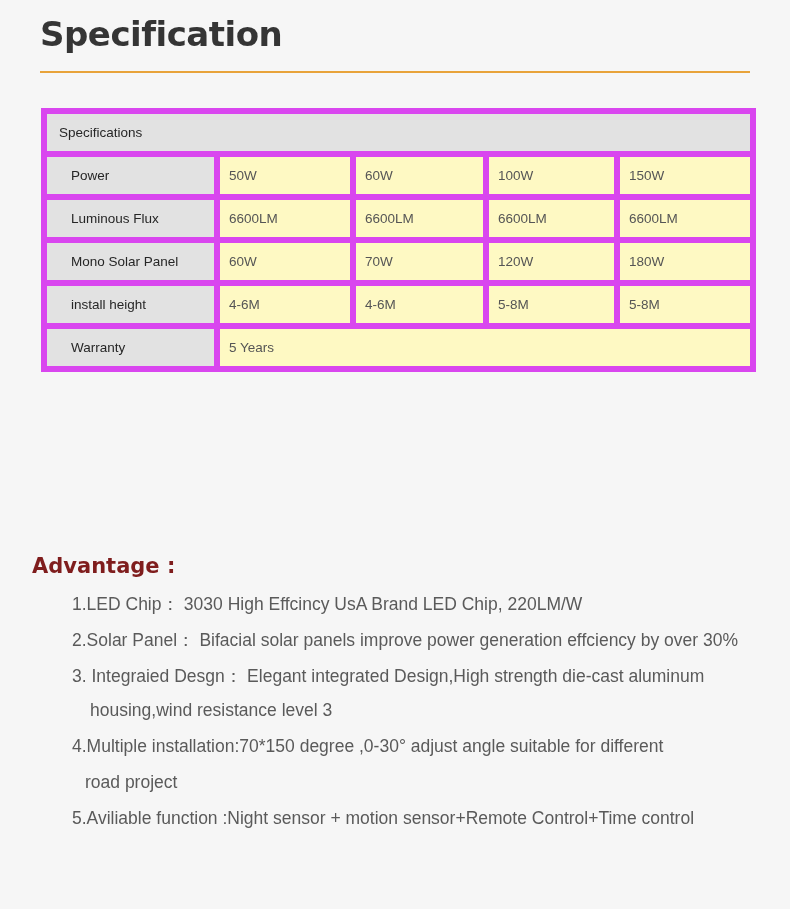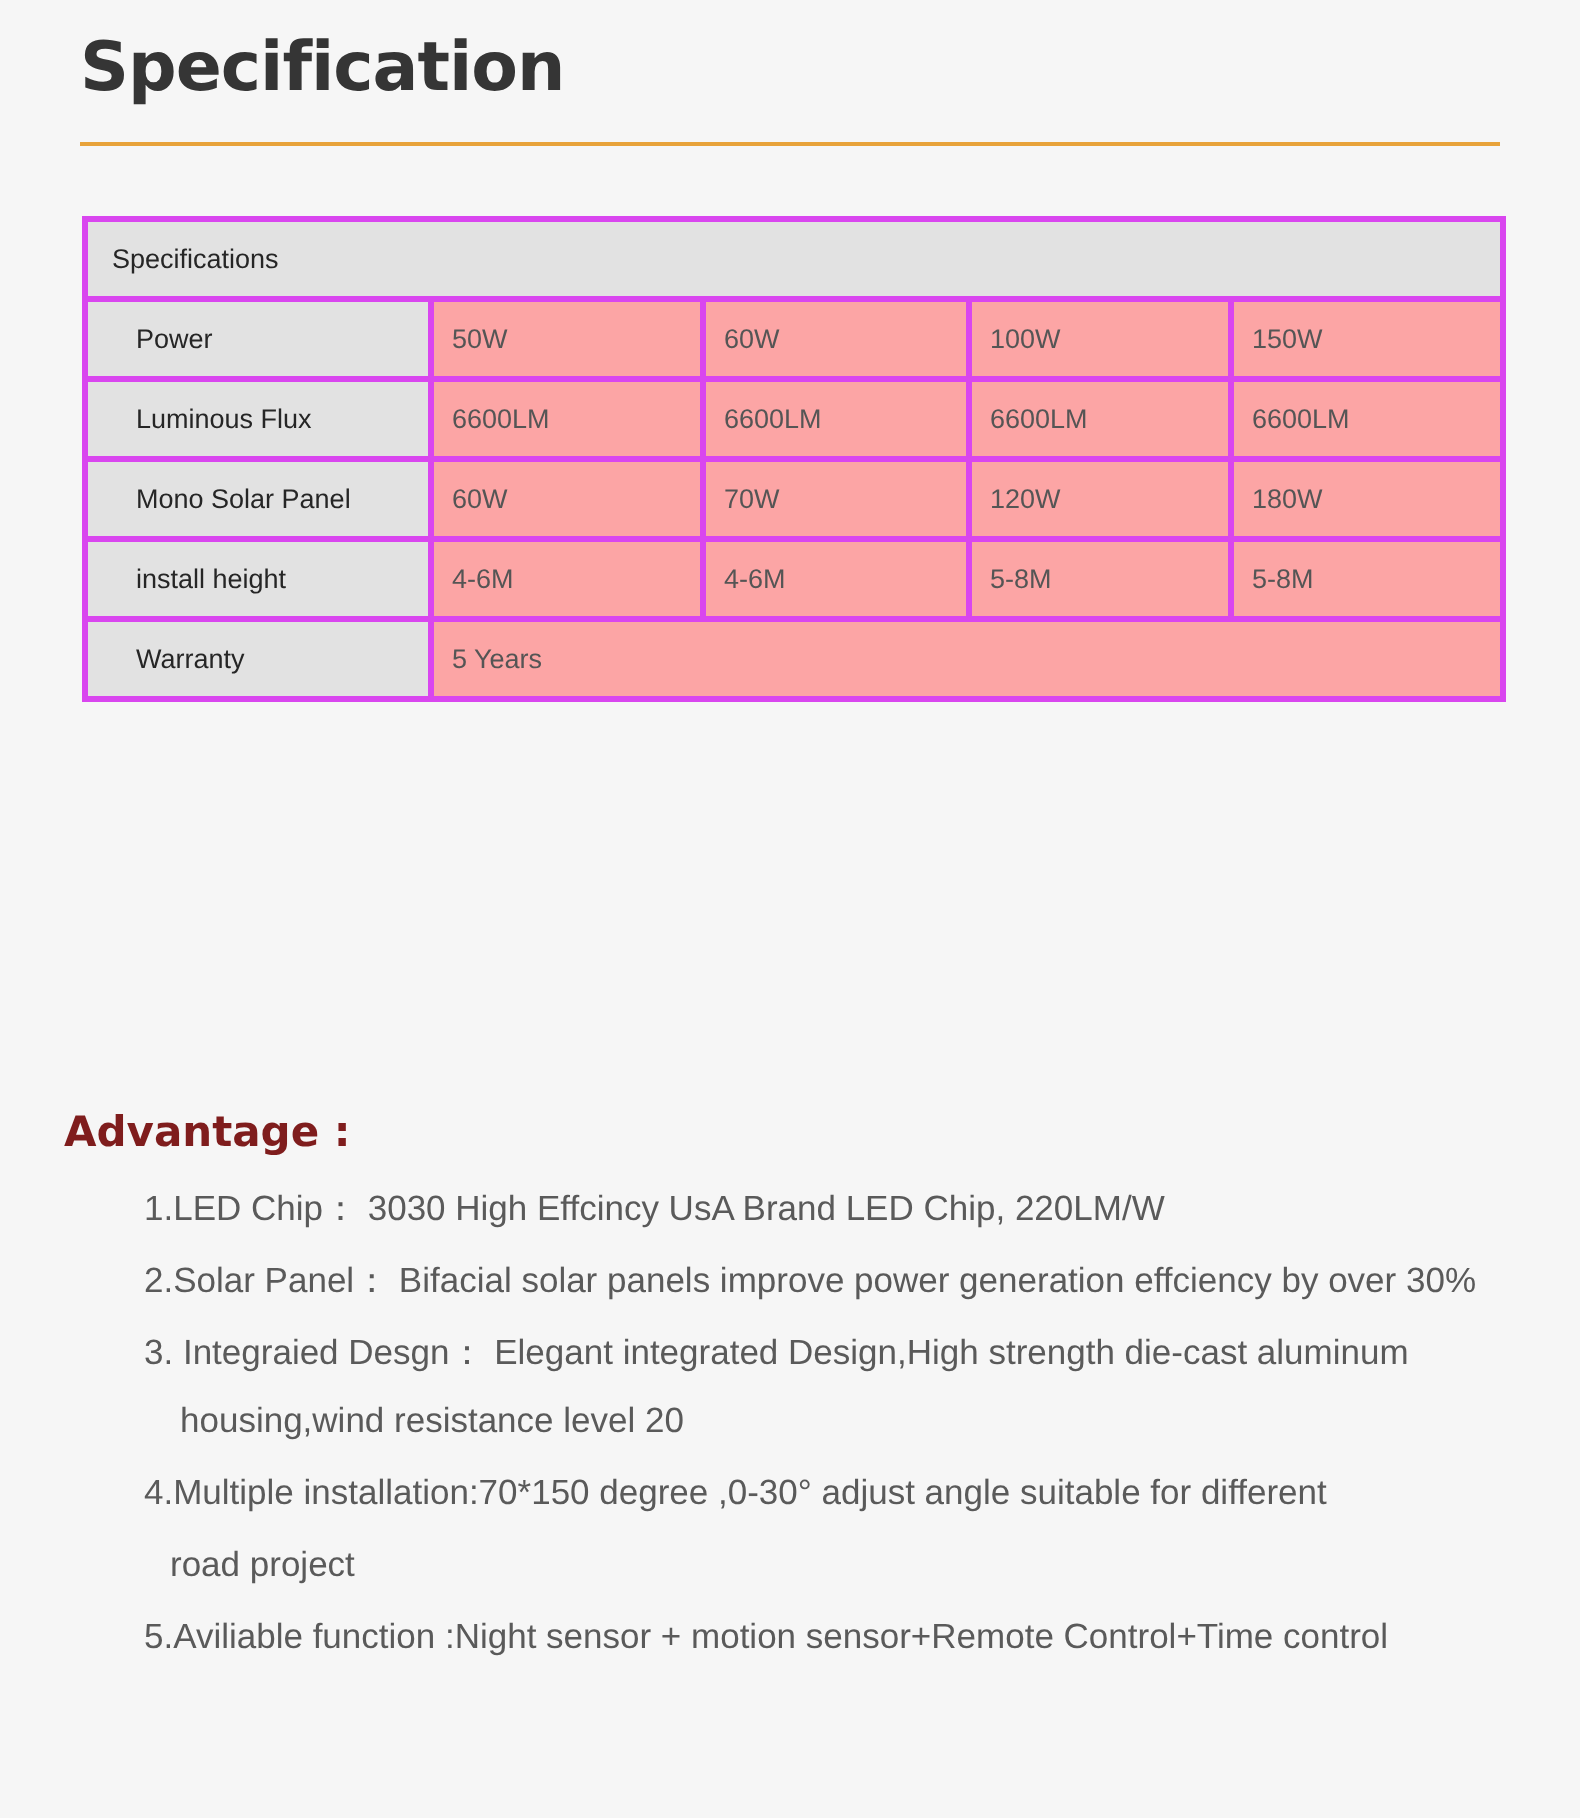--- a/index.html
+++ b/index.html
@@ -22,31 +22,31 @@
     background: #e8a33a;
   }
   table.spec {
     position: absolute; left: 41px; top: 108px;
     width: 709px;
     border-collapse: collapse;
     table-layout: fixed;
     font-size: 13.5px;
   }
   table.spec td {
-    border: 3px solid #d946ef;
+    border: 6px solid #d946ef;
     height: 37px;
     padding: 0 0 0 9px;
     vertical-align: middle;
     color: #555;
     white-space: nowrap;
     margin-top: 12px;
   }
   table.spec td.label { background: #e2e2e2; color: #262626; padding-left: 24px; }
   table.spec td.head { background: #e2e2e2; color: #262626; padding-left: 12px; }
-  table.spec td.val { background: #fca5a5; }
+  table.spec td.val { background: #fef9c3; }
   .adv-title {
     position: absolute; left: 32px; top: 554px;
     font-family: "DejaVu Sans", sans-serif;
     font-weight: bold; font-size: 21px; color: #7f1d1d;
   }
   .adv-line {
     position: absolute; left: 44px;
     font-size: 17.5px; color: #5a5a5a; white-space: nowrap; margin-left: 28px;
   }
 </style>
@@ -100,16 +100,16 @@
     <td class="label">Warranty</td>
     <td class="val" colspan="4">5 Years</td>
   </tr>
 </tbody>
   </table>
 
 <div class="adv-title">Advantage :</div>
 <div class="adv-line" style="top:592px;">1.LED Chip： 3030 High Effcincy UsA Brand LED Chip, 220LM/W</div>
 <div class="adv-line" style="top:628px;">2.Solar Panel： Bifacial solar panels improve power generation effciency by over 30%</div>
 <div class="adv-line" style="top:664px;">3. Integraied Desgn： Elegant integrated Design,High strength die-cast aluminum</div>
-<div class="adv-line" style="top:700px; left:62px;">housing,wind resistance level 20</div>
+<div class="adv-line" style="top:700px; left:62px;">housing,wind resistance level 3</div>
 <div class="adv-line" style="top:736px;">4.Multiple installation:70*150 degree ,0-30° adjust angle suitable for different</div>
 <div class="adv-line" style="top:772px; left:57px;">road project</div>
 <div class="adv-line" style="top:808px;">5.Aviliable function :Night sensor + motion sensor+Remote Control+Time control</div>
 
 </body></html>

